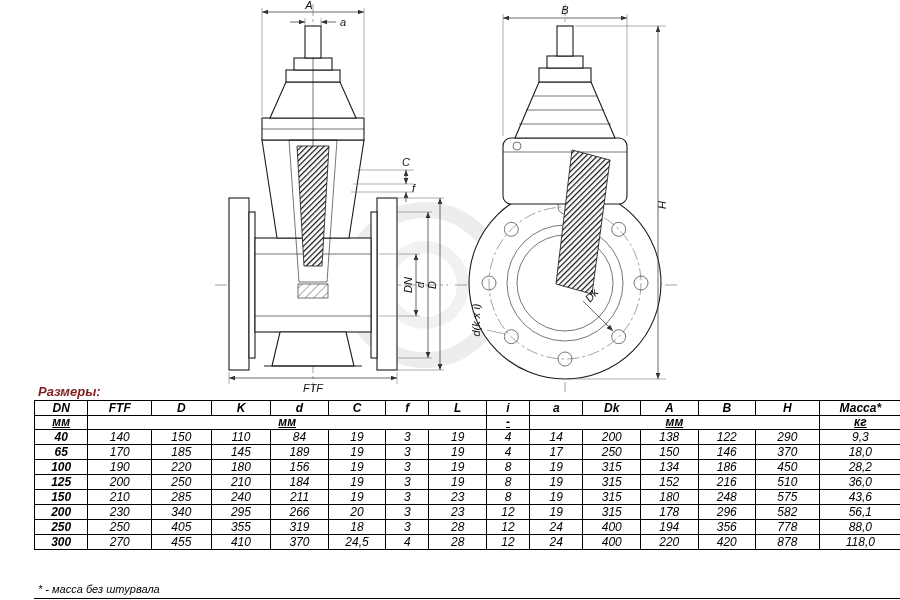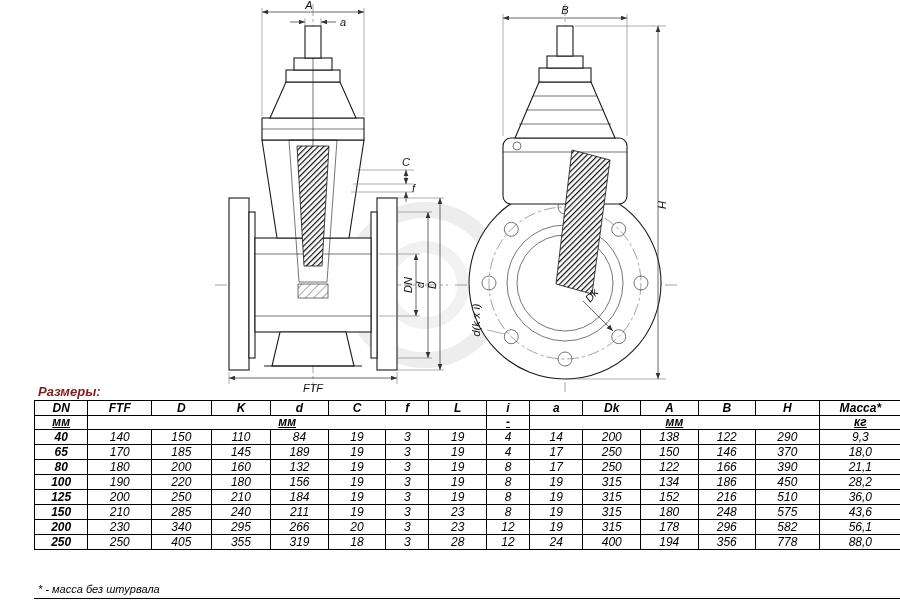--- a/index.html
+++ b/index.html
@@ -246,37 +246,20 @@
           <td>19</td>
           <td>4</td>
           <td>17</td>
           <td>250</td>
           <td>150</td>
           <td>146</td>
           <td>370</td>
           <td>18,0</td>
         </tr>
         <tr>
-          <td>80</td>
-          <td>180</td>
-          <td>200</td>
-          <td>160</td>
-          <td>132</td>
-          <td>19</td>
-          <td>3</td>
-          <td>19</td>
-          <td>8</td>
-          <td>17</td>
-          <td>250</td>
-          <td>122</td>
-          <td>166</td>
-          <td>390</td>
-          <td>21,1</td>
-        </tr>
-        <tr>
           <td>100</td>
           <td>190</td>
           <td>220</td>
           <td>180</td>
           <td>156</td>
           <td>19</td>
           <td>3</td>
           <td>19</td>
           <td>8</td>
           <td>19</td>
@@ -347,17 +330,34 @@
           <td>3</td>
           <td>28</td>
           <td>12</td>
           <td>24</td>
           <td>400</td>
           <td>194</td>
           <td>356</td>
           <td>778</td>
           <td>88,0</td>
         </tr>
+        <tr>
+          <td>300</td>
+          <td>270</td>
+          <td>455</td>
+          <td>410</td>
+          <td>370</td>
+          <td>24,5</td>
+          <td>4</td>
+          <td>28</td>
+          <td>12</td>
+          <td>24</td>
+          <td>400</td>
+          <td>220</td>
+          <td>420</td>
+          <td>878</td>
+          <td>118,0</td>
+        </tr>
       </tbody>
   </table>
 
   <div class="footnote">* - масса без штурвала</div>
 </div>
 
 </body></html>

